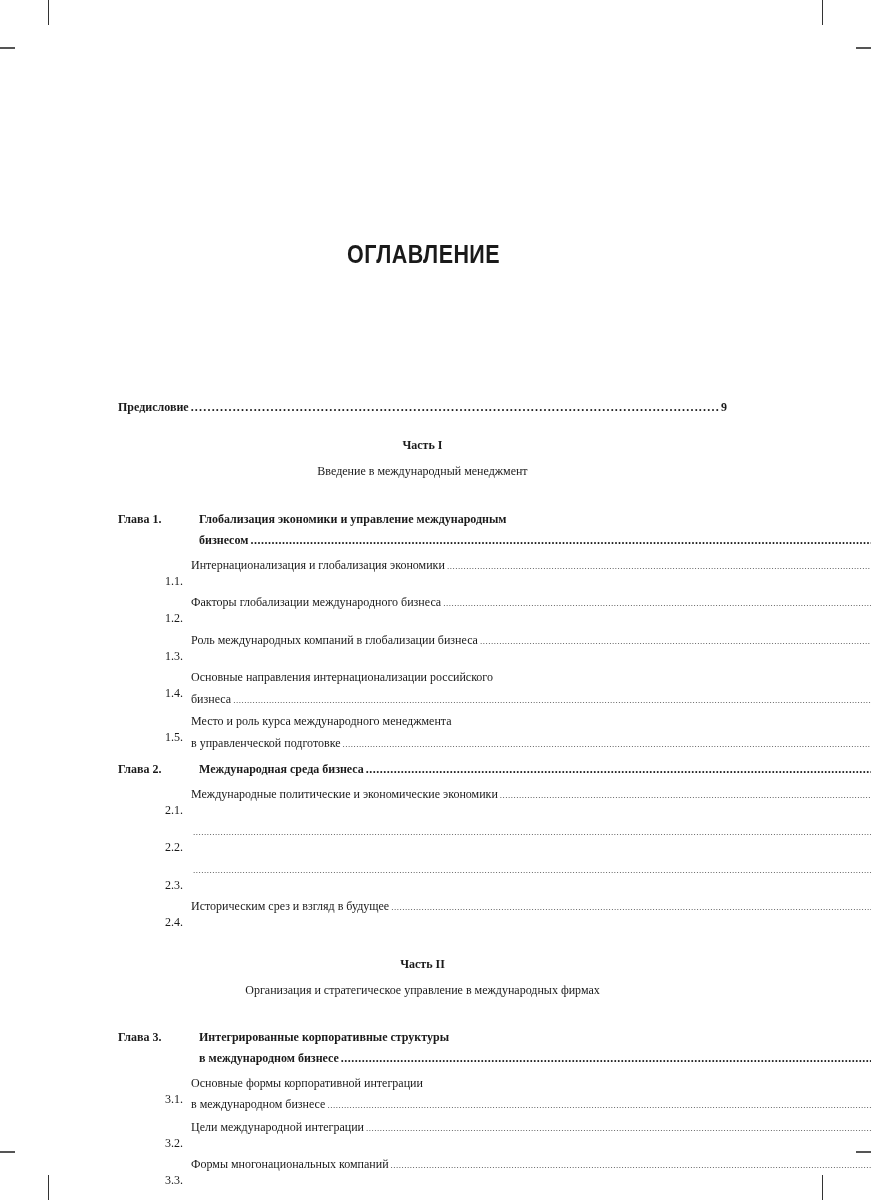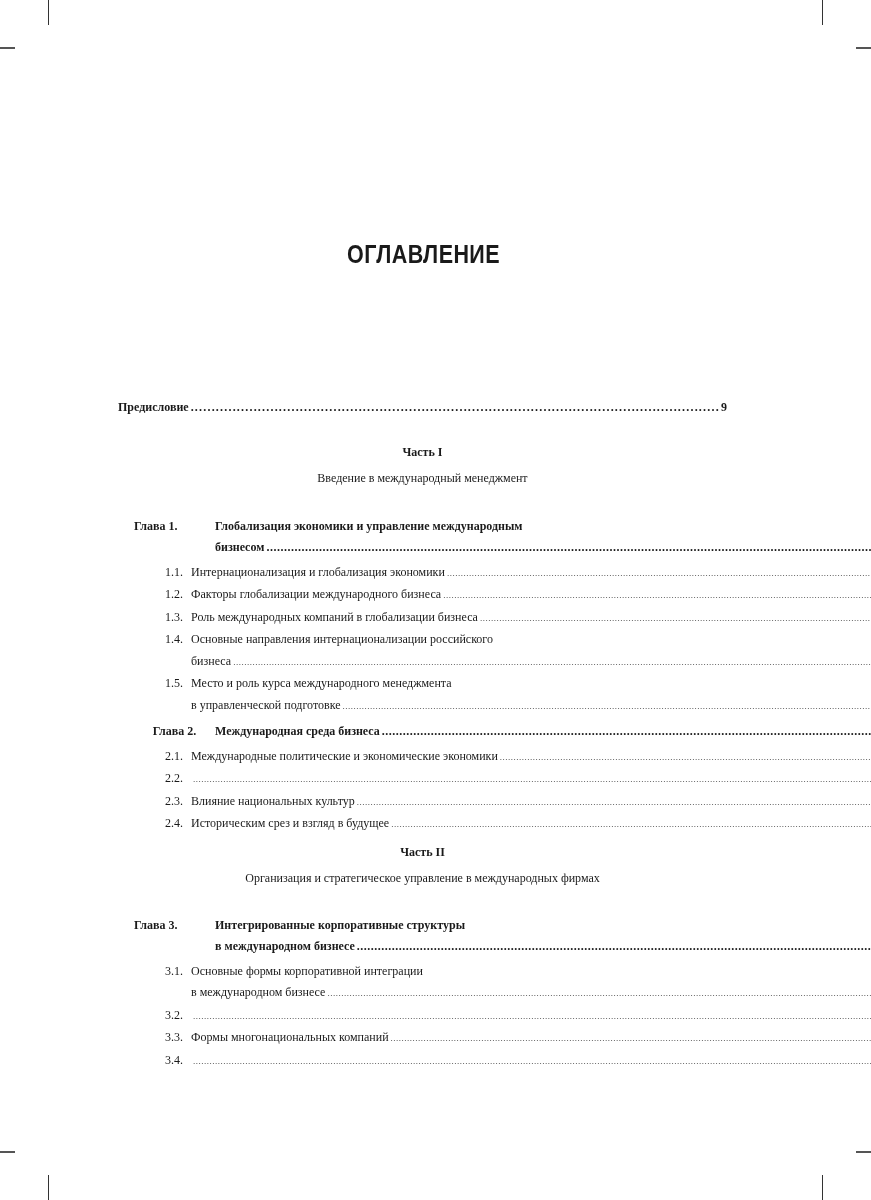--- a/index.html
+++ b/index.html
@@ -14,26 +14,26 @@
   .toc { position: absolute; left: 118px; width: 609px; top: 397px; font-size: 12px; }
   .row { display: flex; align-items: baseline; line-height: 21.5px; }
   .row .lbl { flex: 0 0 auto; }
   .dots { flex: 1 1 auto; overflow: hidden; white-space: nowrap; margin: 0 2px; }
   .dots::before { content: "................................................................................................................................................................................................................................................................................................................................................................................"; letter-spacing: 0.5px; }
   .pg { flex: 0 0 auto; text-align: right; }
   .bold { font-weight: bold; }
   .bold .dots::before { letter-spacing: 1px; }
   .part-no { text-align: center; font-weight: bold; line-height: 22px; margin-top: 20px; }
   .part-name { text-align: center; font-weight: normal; line-height: 22px; margin-top: 4px; }
-  .chap { display: flex; margin-top: 22px; font-weight: bold; margin-left: 16px; }
+  .chap { display: flex; margin-top: 22px; font-weight: bold; }
   .chap .num { width: 81px; flex: 0 0 81px; line-height: 21.5px; }
   .chap .body { flex: 1; }
   .chap .line1 { line-height: 21.5px; }
   .sec { display: flex; }
-  .sec .num { width: 73px; flex: 0 0 73px; text-align: right; padding-right: 8px; box-sizing: border-box; line-height: 21.5px; }
+  .sec .num { width: 73px; flex: 0 0 73px; text-align: right; padding-right: 8px; box-sizing: border-box; line-height: 21.5px; margin-top: 16px; }
   .sec .body { flex: 1; }
   .sec .line1 { line-height: 21.5px; }
   .sec .dots::before { font-size: 9px; }
   .chap-first-sec { margin-top: 3px; }
   .pref .dots::before { letter-spacing: 1.2px; }
 </style>
 </head>
 <body>
 
 <div class="crop v" style="left:48px; top:0;"></div>
@@ -48,21 +48,21 @@
 <div class="title">ОГЛАВЛЕНИЕ</div>
 
 <div class="toc">
 
   <div class="row bold pref">
     <span class="lbl">Предисловие</span>
     <span class="dots"></span>
     <span class="pg">9</span>
   </div>
 
-  <div class="part-no" style="margin-top:22px;">Часть I</div>
+  <div class="part-no" style="margin-top:15px;">Часть I</div>
   <div class="part-name">Введение в международный менеджмент</div>
 
   <div class="chap" style="margin-top:27px;">
     <div class="num">Глава 1.</div>
     <div class="body">
       <div class="line1">Глобализация экономики и управление международным</div>
       <div class="row">
         <span class="lbl">бизнесом</span>
         <span class="dots"></span>
 
@@ -116,21 +116,21 @@
     <div class="body">
       <div class="line1">Место и роль курса международного менеджмента</div>
       <div class="row">
         <span class="lbl">в управленческой подготовке</span>
         <span class="dots"></span>
 
       </div>
     </div>
   </div>
 
-  <div class="chap" style="margin-top:4px;text-align:center;">
+  <div class="chap" style="margin-top:4px;">
     <div class="num">Глава 2.</div>
     <div class="body">
       <div class="row">
         <span class="lbl">Международная среда бизнеса</span>
         <span class="dots"></span>
 
       </div>
     </div>
   </div>
   <div class="sec chap-first-sec">
@@ -149,38 +149,37 @@
         <div class="row">
       <span class="dots"></span>
 
     </div>
       </div>
   </div>
   <div class="sec">
     <div class="num">2.3.</div>
     <div class="body">
         <div class="row">
-      <span class="lbl">Влияние национальных культур</span>
       <span class="dots"></span>
 
     </div>
       </div>
   </div>
   <div class="sec">
     <div class="num">2.4.</div>
     <div class="body">
         <div class="row">
       <span class="lbl">Историческим срез и взгляд в будущее</span>
       <span class="dots"></span>
 
     </div>
       </div>
   </div>
 
-  <div class="part-no" style="margin-top:5px;">Часть II</div>
+  <div class="part-no" style="margin-top:19px;">Часть II</div>
   <div class="part-name">Организация и стратегическое управление в международных фирмах</div>
 
   <div class="chap" style="margin-top:26px;">
     <div class="num">Глава 3.</div>
     <div class="body">
       <div class="line1">Интегрированные корпоративные структуры</div>
       <div class="row">
         <span class="lbl">в международном бизнесе</span>
         <span class="dots"></span>
 
@@ -195,20 +194,21 @@
         <span class="lbl">в международном бизнесе</span>
         <span class="dots"></span>
 
       </div>
     </div>
   </div>
   <div class="sec">
     <div class="num">3.2.</div>
     <div class="body">
         <div class="row">
+      <span class="lbl">Цели международной интеграции</span>
       <span class="dots"></span>
 
     </div>
       </div>
   </div>
   <div class="sec">
     <div class="num">3.3.</div>
     <div class="body">
         <div class="row">
       <span class="lbl">Формы многонациональных компаний</span>

